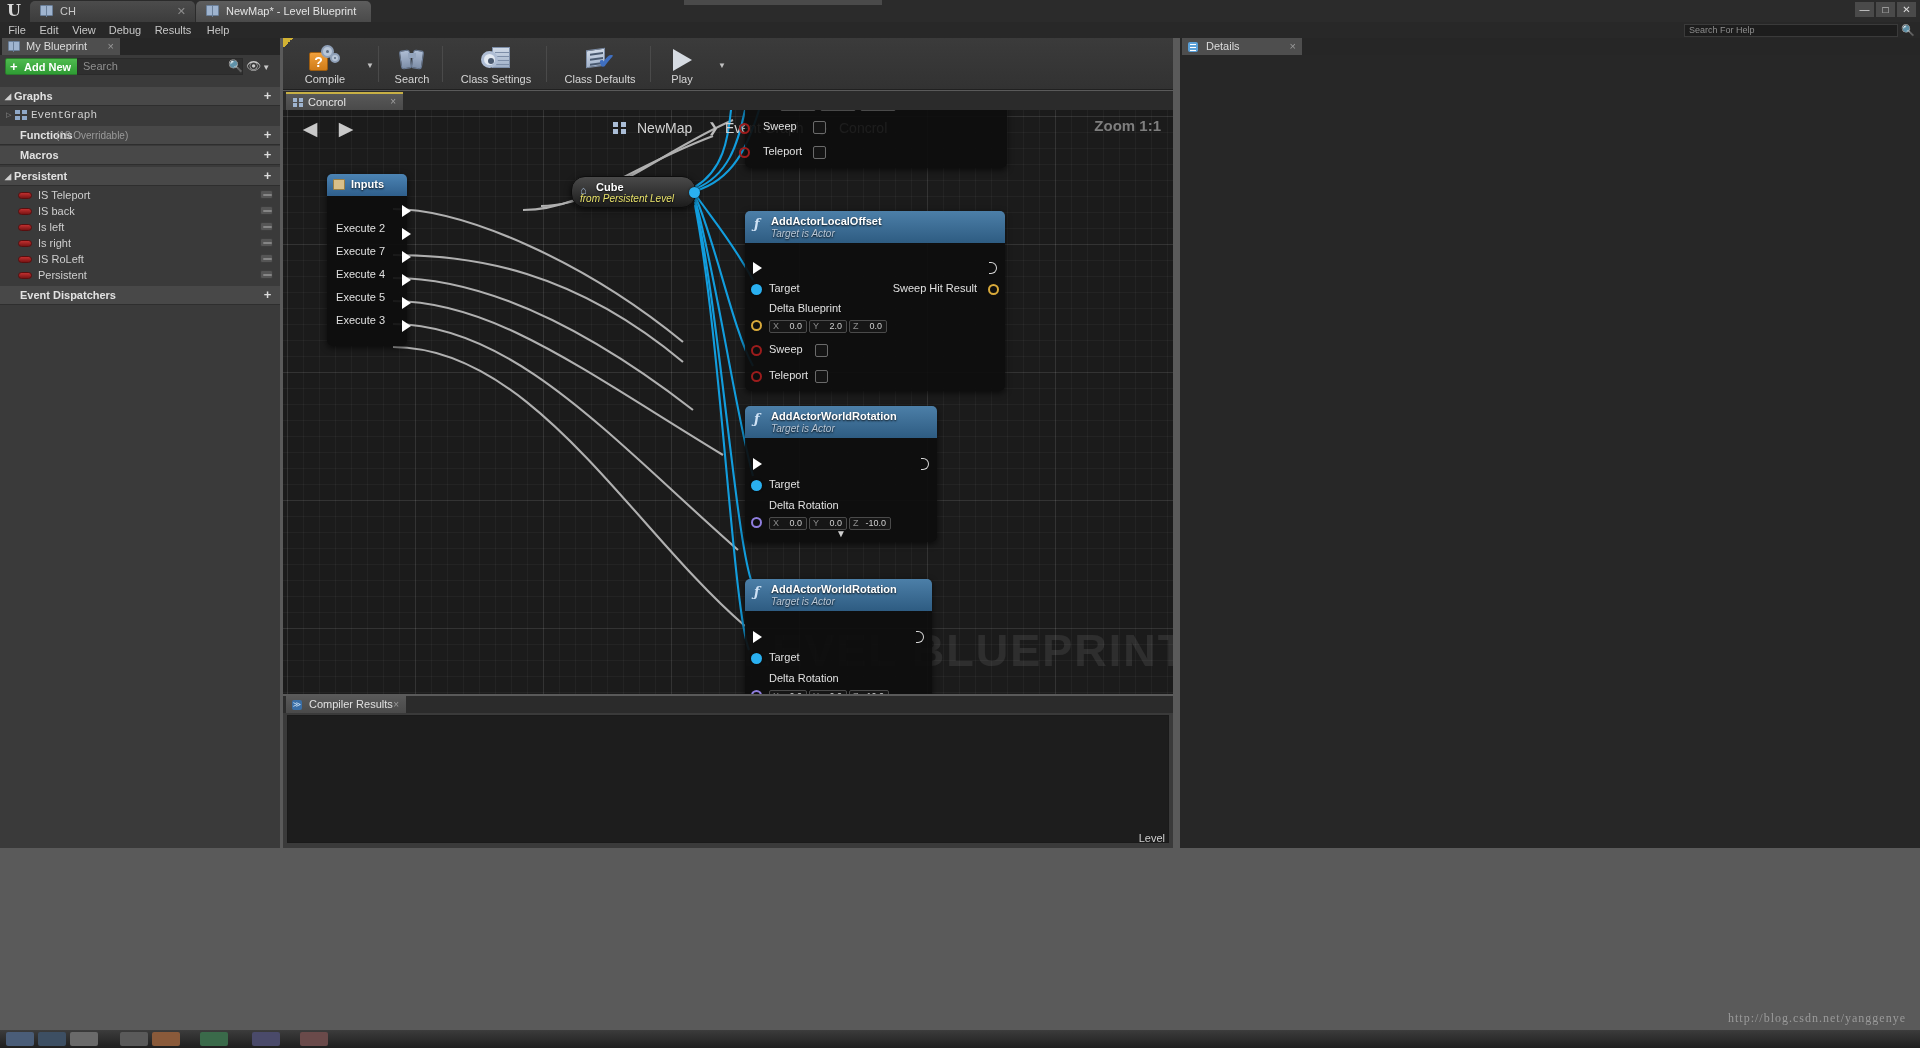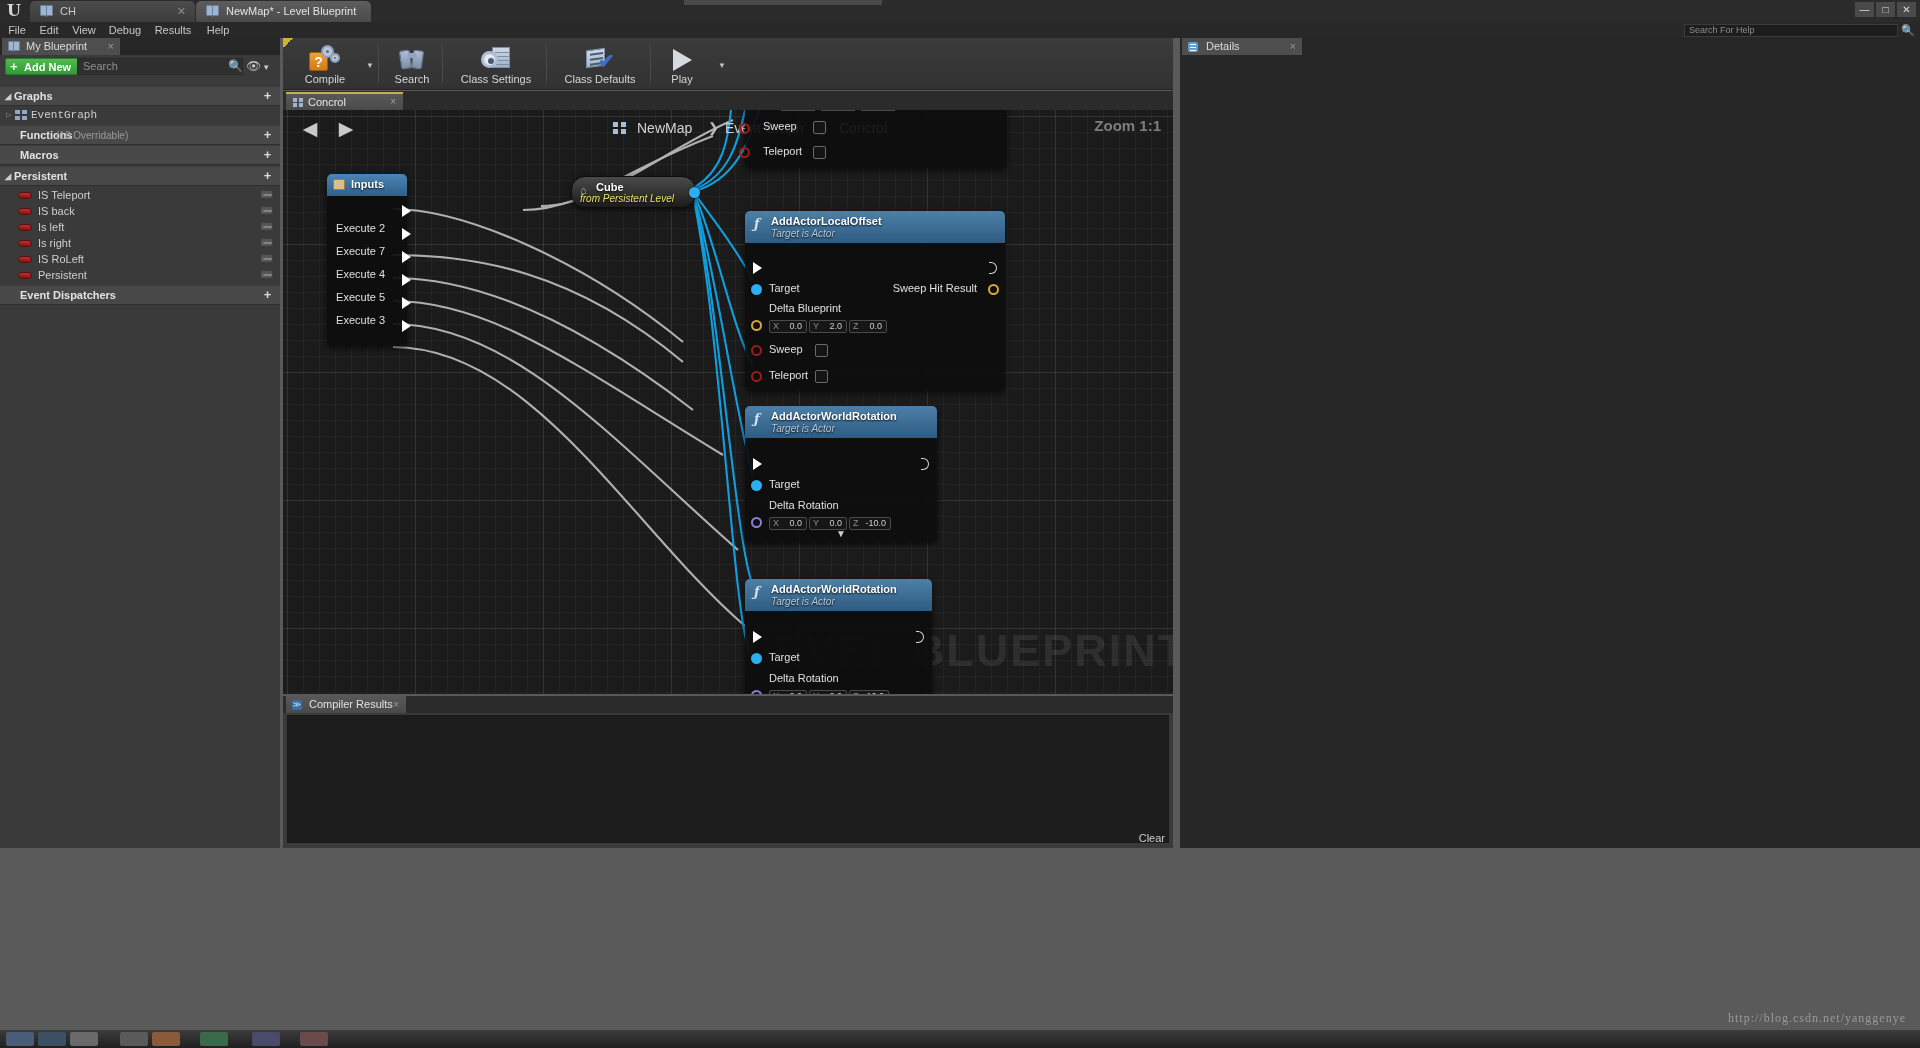--- a/index.html
+++ b/index.html
@@ -827,21 +827,21 @@
 
   <div class="crpanel">
     <div class="crtabbar">
       <div class="crtab">
         <span class="cicon">≫</span>
         <span class="lbl">Compiler Results</span>
         <span class="xc">×</span>
       </div>
     </div>
     <div class="crbody"></div>
-    <div class="clearbtn">Clear</div>
+    <div class="clearbtn">Level</div>
   </div>
 
   <div class="csdn">http://blog.csdn.net/yanggenye</div>
 
   <div class="taskbar">
     <div class="tbicon" style="left:6px;background:#4a5d78;"></div>
     <div class="tbicon" style="left:38px;background:#3d4f63;"></div>
     <div class="tbicon" style="left:70px;background:#6a6a6a;"></div>
     <div class="tbicon" style="left:120px;background:#5a5a5a;"></div>
     <div class="tbicon" style="left:152px;background:#8a5a3a;"></div>

